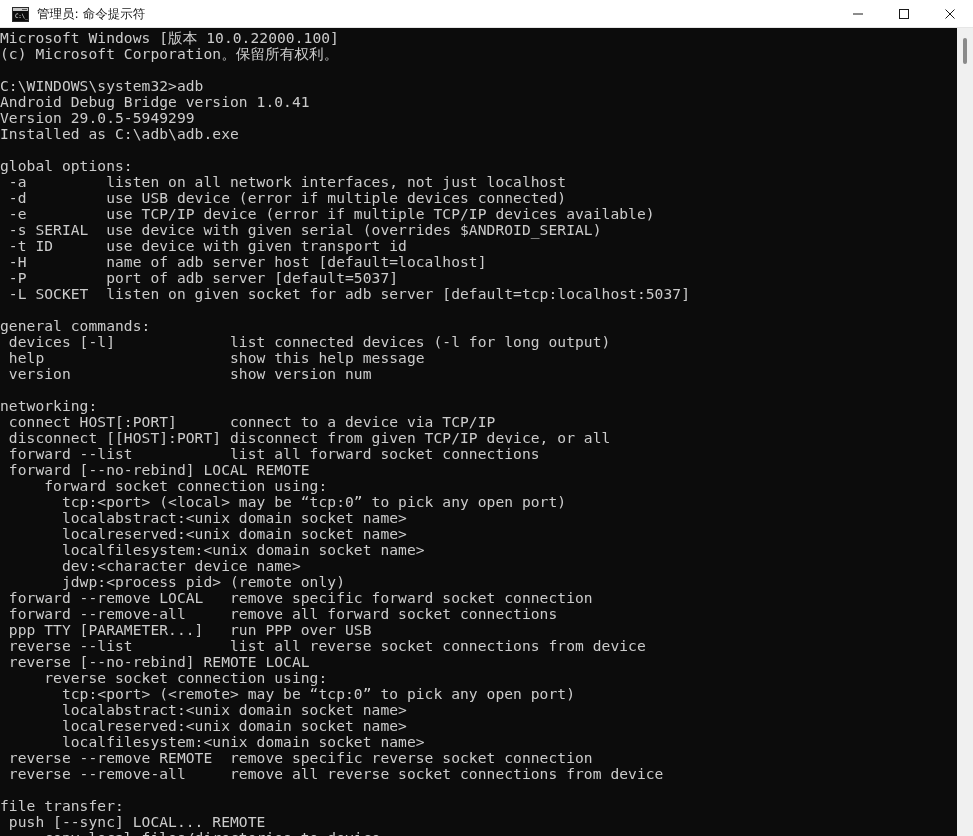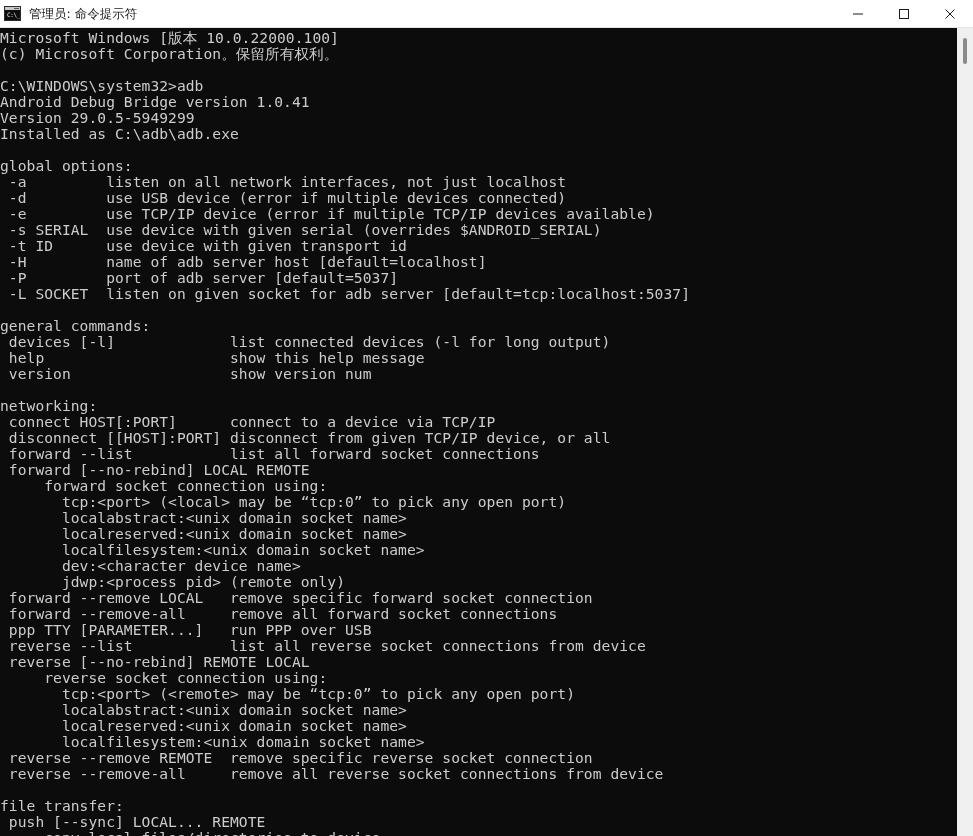--- a/index.html
+++ b/index.html
@@ -31,22 +31,22 @@
     height: 28px;
     background: #ffffff;
     border-bottom: 1px solid #e6e6e6;
     display: flex;
     align-items: center;
     box-sizing: border-box;
     z-index: 5;
   }
   #title-left {
     display: flex;
-    align-items: flex-start;
-    padding-left: 4px;
+    align-items: flex-end;
+    padding-left: 12px;
     flex: 1 1 auto;
     min-width: 0;
   }
   
   .cmd-icon {
     position: relative;
     width: 17px;
     height: 15px;
     background: #0c0c0c;
     border: 1px solid #2b2b2b;

